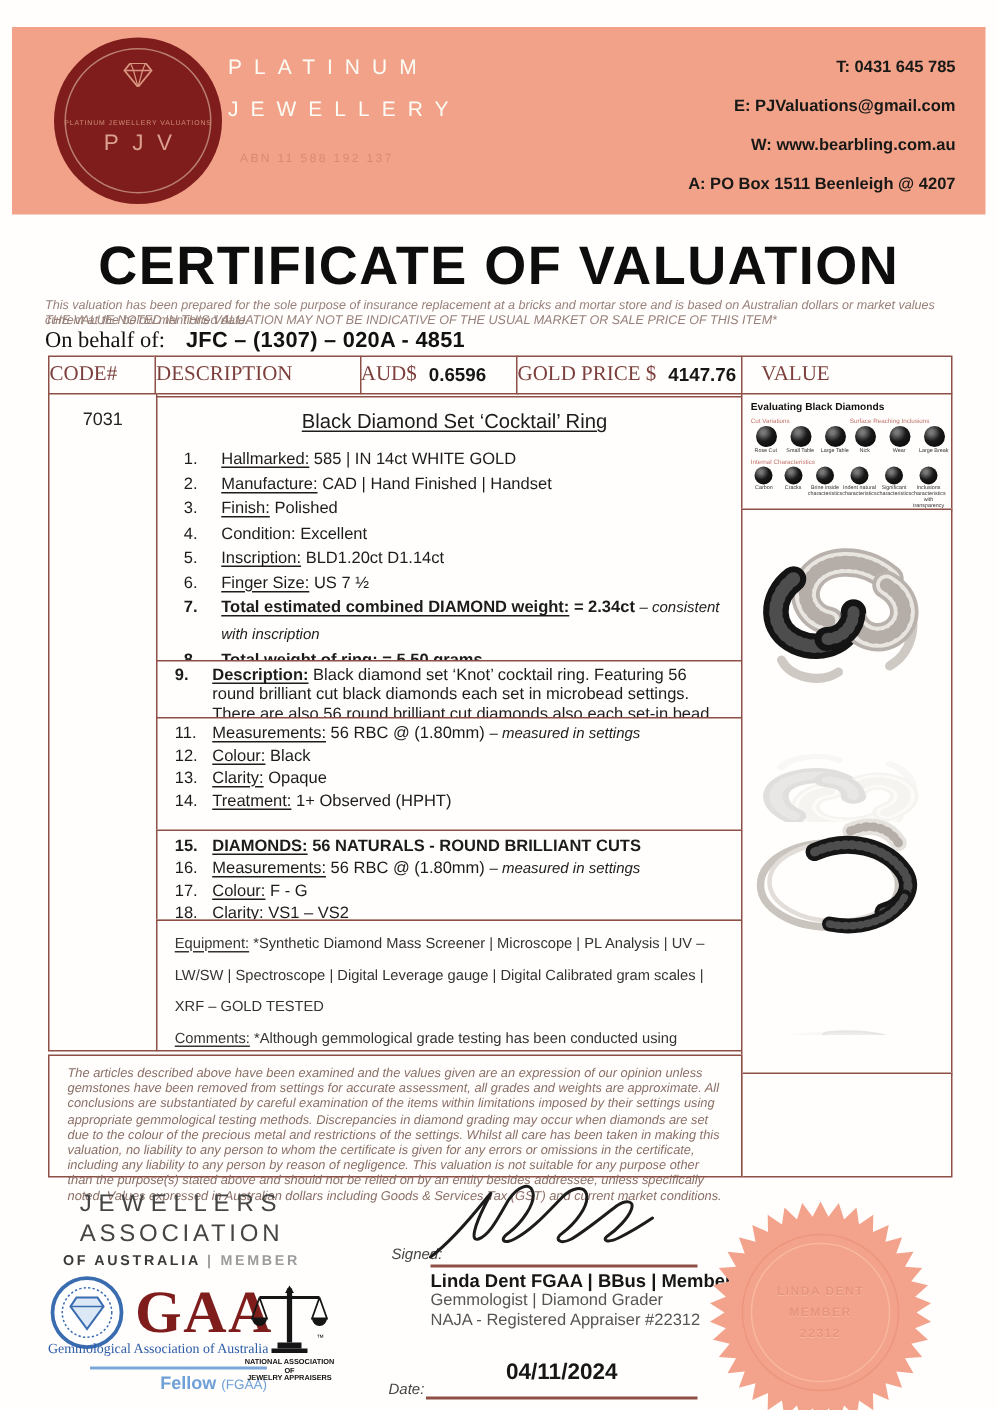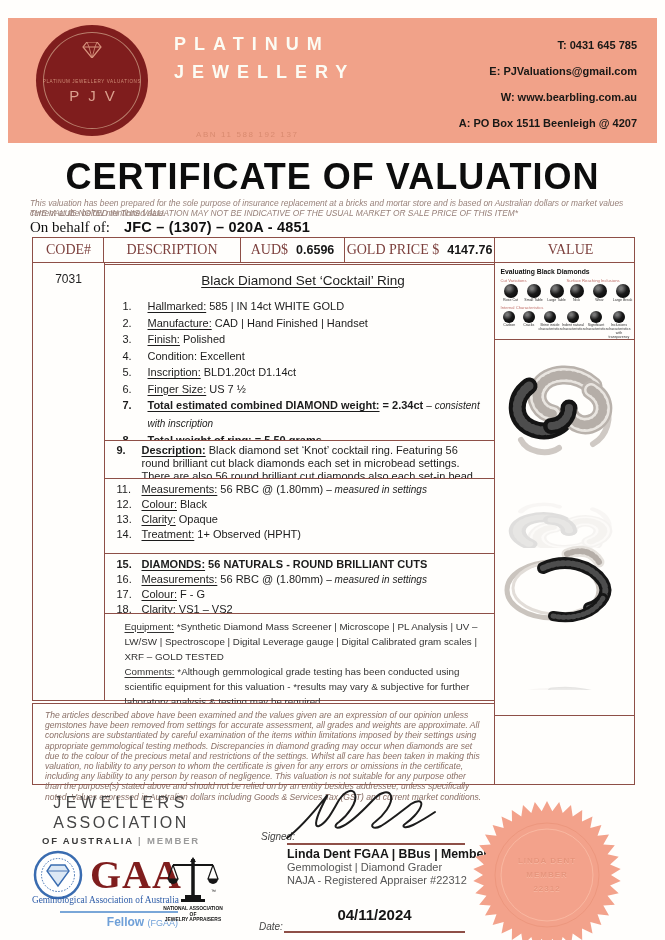--- a/index.html
+++ b/index.html
@@ -7,49 +7,49 @@
   body { font-family:"Liberation Sans", sans-serif; }
   .page { position:relative; width:665px; height:940px; margin:0 auto; background:#fffefc; overflow:hidden; }
 
   
   .band { position:absolute; left:8px; top:18px; width:649px; height:125px; background:#f1a289; }
   .logo { position:absolute; left:28px; top:7px; width:112px; height:111px; background:#7f1d1d; border-radius:50%; }
   .logo-ring { position:absolute; inset:7px; border:1.5px solid #b97f6c; border-radius:50%; }
   .logo-dia { position:absolute; left:50%; top:17px; transform:translateX(-50%); }
   .logo-arc { position:absolute; left:0; right:0; top:54px; text-align:center; font-size:4.6px; letter-spacing:.6px; color:#cf8d77; white-space:nowrap; }
   .logo-initials { position:absolute; left:0; right:0; top:62px; text-align:center; font-size:15px; letter-spacing:9px; color:#dba08e; text-indent:9px; }
-  .company { position:absolute; left:166px; top:13px; color:#fcfcf4; font-size:18px; letter-spacing:8px; line-height:27.5px; font-weight:700; }
-  .abn { position:absolute; left:152px; top:112px; font-size:8px; letter-spacing:1.6px; color:#d98a6f;margin-left:36px; }
+  .company { position:absolute; left:144px; top:13px; color:#fcfcf4; font-size:14px; letter-spacing:8px; line-height:27.5px; font-weight:400; }
+  .abn { position:absolute; left:152px; top:83px; font-size:8px; letter-spacing:1.6px; color:#d98a6f; }
   .contacts { position:absolute; right:20px; top:14px; text-align:right; color:#181816; font-weight:bold; font-size:11px; line-height:26px; }
 
   
   .cert-title { position:absolute; left:0; top:156px; width:100%; text-align:center; font-family:Liberation Sans, sans-serif; font-weight:bold; font-size:36px; letter-spacing:1px; color:#0d0d0d; }
   .subline { position:absolute; left:30px; width:612px; font-style:italic; font-size:8.4px; color:#98817a; }
   .sub1 { top:198px; }
   .sub2 { top:208px; }
   .onbehalf { position:absolute; left:30px; top:219px; font-family:"Liberation Serif", serif; font-size:15px; color:#111; }
   .onbehalf b { font-family:"Liberation Sans", sans-serif; font-size:14.5px; margin-left:14px; letter-spacing:.2px; }
 
   
   .cell { position:absolute; border:1.6px solid #8e4f47; background:#fffefc; }
-  .hcell { display:flex; align-items:center; justify-content:center; font-family:"Liberation Serif", serif; font-size:14px; color:#7c3f3c; gap:8px; }
+  .hcell { display:flex; align-items:center; justify-content:flex-start; font-family:"Liberation Serif", serif; font-size:14px; color:#7c3f3c; gap:8px; }
   .hcell .num { font-family:"Liberation Sans", sans-serif; font-weight:bold; color:#161616; font-size:12.5px; }
   .code-val { padding-top:9px; text-align:center; font-size:12px; color:#222; }
 
   .desc-sec { padding:4px 8px 2px 10px; font-size:11px; color:#1c1c1c; }
   .item-title { margin:4px auto 10px; text-align:center; font-size:13.5px; text-decoration:underline; text-underline-offset:2px; }
   .it { position:relative; padding-left:27px; line-height:16.5px; }
   .it .n { position:absolute; left:2px; }
   .tight .it { line-height:15px; }
   .u { text-decoration:underline; text-underline-offset:1.5px; }
   .b { font-weight:bold; }
   .sx { font-style:italic; font-size:10px; }
   .desc9 .it { line-height:13.2px; }
 
-  .equip { font-size:9.8px; line-height:15px; color:#333; padding:5px 8px 0 20px; }
+  .equip { font-size:9.8px; line-height:21px; color:#333; padding:5px 8px 0 12px; }
   .equip a { color:#4a8fd4; }
 
   .disc-box { position:absolute; left:32px; top:703px; width:463px; height:82px; border:1.6px solid #8e4f47; padding:6px 10px 0 12px; font-style:italic; font-size:8.55px; line-height:10.2px; color:#8a6f66; background:#fffefc; }
 
   
   .vchart { padding:5px 4px 0 6px; }
   .vchart-title { font-size:6.8px; font-weight:bold; color:#111; }
   .grp-label { font-size:4.2px; color:#c0706a; margin:3px 0 1px; }
   .dia-row { display:flex; gap:3px; align-items:flex-start; }
   .dia { display:flex; flex-direction:column; align-items:center; width:20px; }

